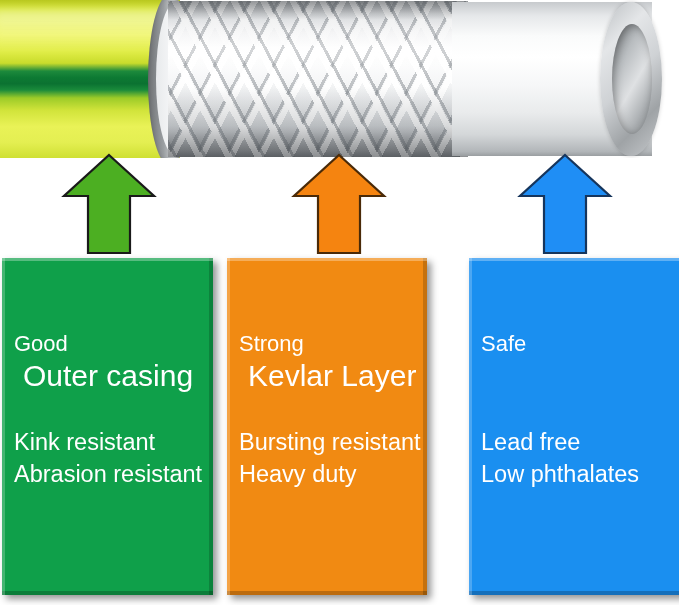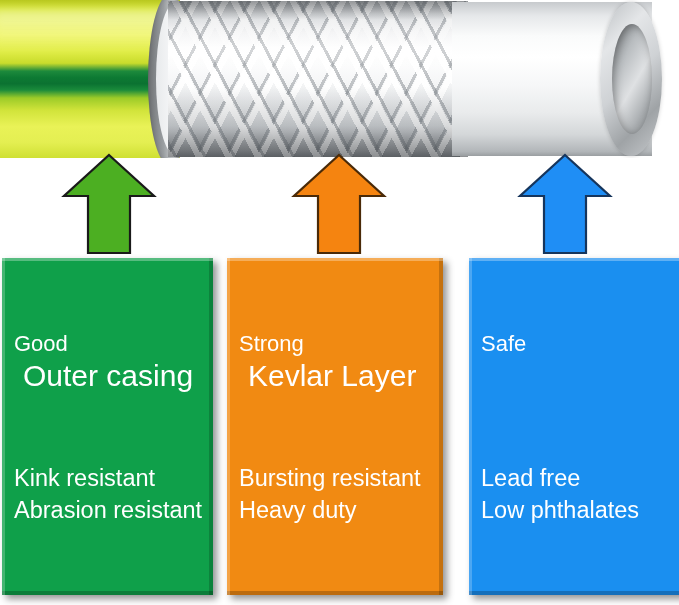--- a/index.html
+++ b/index.html
@@ -177,21 +177,21 @@
       inset -4px 0 0 rgba(0,0,0,0.18);
   }
   .box-text {
     position: absolute;
     left: 0; right: 0;
     color: #ffffff;
     padding-left: 12px;
     padding-right: 6px;
   }
   .grp-top { top: 56px; margin-top: 16px; }
-  .grp-bottom { top: 168px; margin-top: 36px; }
+  .grp-bottom { top: 168px; }
 
   .line-small {
     font-size: 22px;
     line-height: 27px;
     white-space: nowrap;
   }
   .line-big {
     font-size: 30px;
     line-height: 38px;
     white-space: nowrap;
@@ -249,21 +249,21 @@
   <div class="box-text grp-top">
     <div class="line-small">Good</div>
     <div class="line-big">Outer casing</div>
   </div>
   <div class="box-text grp-bottom">
     <div class="line-feat">Kink resistant</div>
     <div class="line-feat">Abrasion resistant</div>
   </div>
 </div>
 
-<div id="box-orange" class="feature-box" style="left:227px; width:216px">
+<div id="box-orange" class="feature-box" style="left:227px; width:200px">
   <div class="box-bevel"></div>
   <div class="box-text grp-top">
     <div class="line-small">Strong</div>
     <div class="line-big">Kevlar Layer</div>
   </div>
   <div class="box-text grp-bottom">
     <div class="line-feat">Bursting resistant</div>
     <div class="line-feat">Heavy duty</div>
   </div>
 </div>

